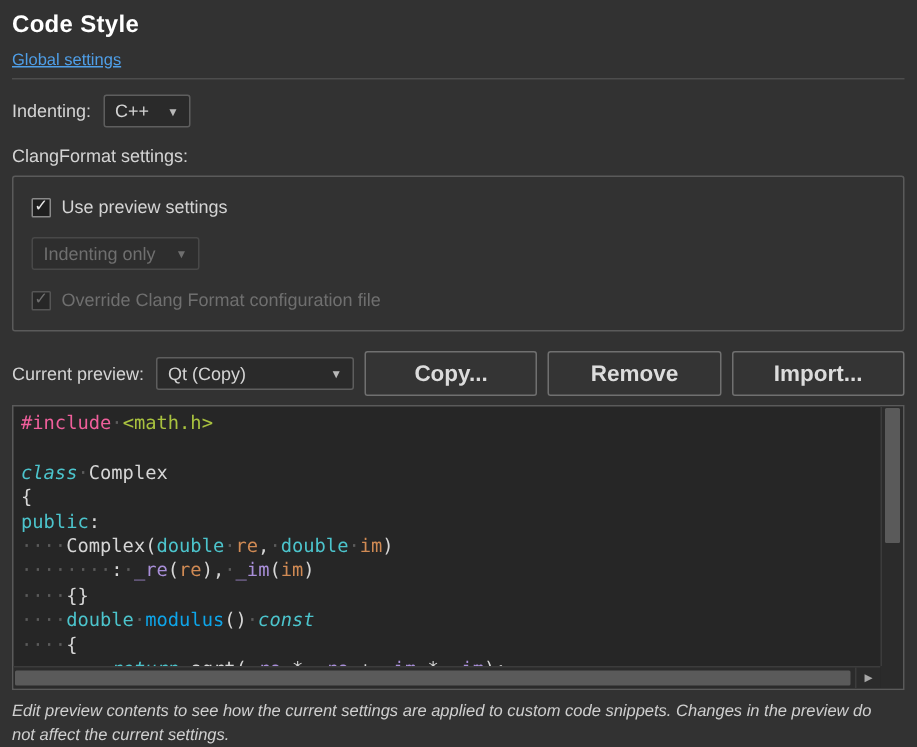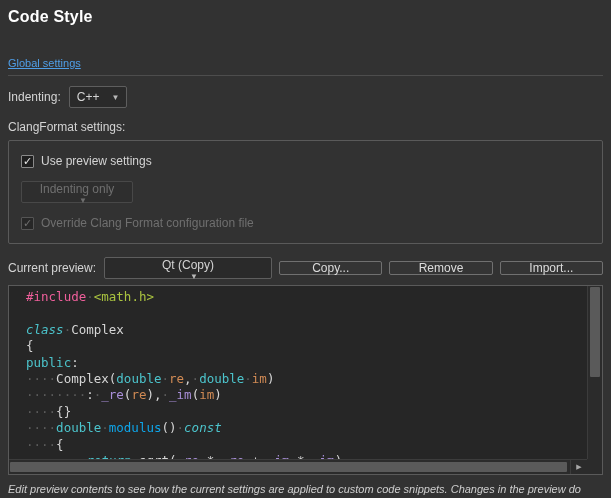--- a/index.html
+++ b/index.html
@@ -6,39 +6,39 @@
   html, body { width: 611px; height: 498px; }
   body {
     background: #323232;
     font-family: "Liberation Sans", sans-serif;
     color: #d4d4d4;
     overflow: hidden;
     position: relative;
   }
   .page { padding: 8px 8px 0 8px; }
 
-  .title { font-size: 16px; font-weight: bold; color: #ffffff; margin-bottom: 27px; letter-spacing: .2px; }
+  .title { font-size: 16px; font-weight: bold; color: #ffffff; margin-bottom: 4px; letter-spacing: .2px; }
 
   .link { font-size: 11px; color: #4f9fe8; text-decoration: underline; display: inline-block; margin-bottom: 6px; cursor: pointer; }
 
   .divider { height: 1px; background: #4d4d4d; margin: 0 0 10px 0; }
 
   .row { display: flex; align-items: center; }
   .label { font-size: 12px; color: #d4d4d4; }
 
   .lang-row { margin-bottom: 12px; }
   .lang-row .label { margin-right: 8px; }
 
   .combo {
     display: inline-flex; align-items: center; justify-content: space-between;
     background: #2a2a2a; border: 1px solid #5e5e5e; border-radius: 2px;
     height: 22px; padding: 0 7px; font-size: 12px; color: #d4d4d4; cursor: pointer;
   }
   .combo-arrow { margin-left: 12px; font-size: 8px; color: #b8b8b8; }
-  .combo.disabled { color: #6f6f6f; border-color: #484848; background: #2e2e2e; cursor: default; flex-direction: column; }
+  .combo.disabled { color: #6f6f6f; border-color: #484848; background: #2e2e2e; cursor: default; }
   .combo.disabled .combo-arrow { color: #6f6f6f; }
 
   .section-label { margin-bottom: 6px; }
 
   .groupbox {
     border: 1px solid #5a5a5a; border-radius: 2px;
     padding: 13px 12px; margin-bottom: 13px;
     display: flex; flex-direction: column; gap: 13px;
   }
 
@@ -50,39 +50,40 @@
   }
   .checkmark { font-size: 11px; line-height: 1; color: #e8e8e8; transform: translateY(-0.5px); }
   .check-row.disabled { color: #6f6f6f; cursor: default; }
   .check-row.disabled .checkbox { border-color: #555555; background: #272727; }
   .check-row.disabled .checkmark { color: #6f6f6f; }
 
   .mode-combo { width: 112px; align-self: flex-start; }
 
   .settings-row { gap: 7px; margin-bottom: 6px; }
   .settings-row .label { margin-right: 1px; }
-  .settings-combo { width: 168px; flex-direction: column; }
+  .settings-combo { width: 132px; }
   .btn {
-    flex: 1; height: 14px; background: #343434; border: 1px solid #707070; border-radius: 2px;
-    color: #dcdcdc; font-size: 12px; display: inline-flex; align-items: center; justify-content: center;
+    flex: 1; height: 30px; background: #343434; border: 1px solid #707070; border-radius: 2px;
+    color: #dcdcdc; font-size: 15px; display: inline-flex; align-items: center; justify-content: center;
     cursor: pointer;
+    font-weight: bold;
   }
 
   .editor {
     position: relative; height: 190px; border: 1px solid #5a5a5a; background: #262626;
     overflow: hidden; margin-bottom: 7px;
   }
   .code-area {
     position: absolute; top: 0; left: 0; right: 15px; bottom: 15px;
     padding: 3px 5px;
     font-family: "DejaVu Sans Mono", monospace;
     font-size: 12.5px; line-height: 16.4px; white-space: pre;
     overflow: hidden; cursor: text;
   }
-  .code-line { height: 16.4px; margin-left: 12px; }
+  .code-line { height: 16.4px; }
   .tok-ws     { color: #5b5b5b; }
   .tok-pp     { color: #ef5f9b; }
   .tok-inc    { color: #a9c23f; }
   .tok-kw     { color: #4cc4cc; }
   .tok-kwi    { color: #4cc4cc; font-style: italic; }
   .tok-plain  { color: #d6d6d6; }
   .tok-member { color: #a98fd9; }
   .tok-param  { color: #d08a54; }
   .tok-func   { color: #0ea5e9; }
 

